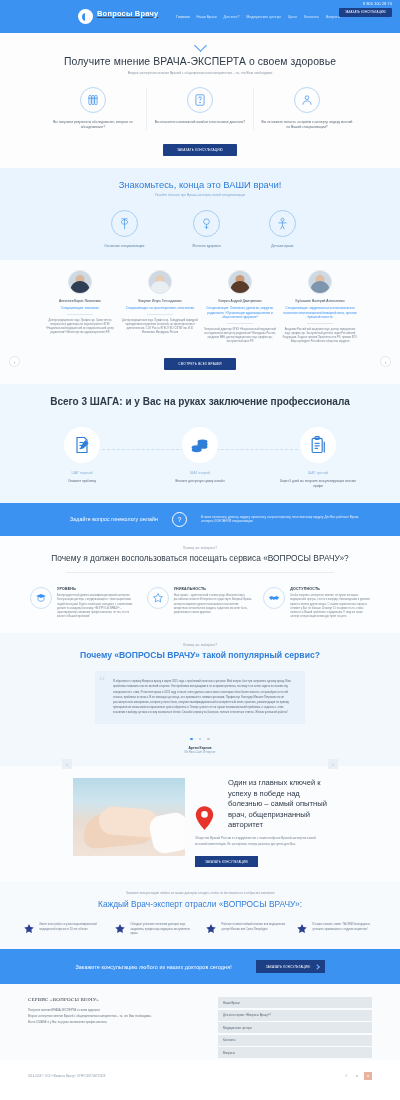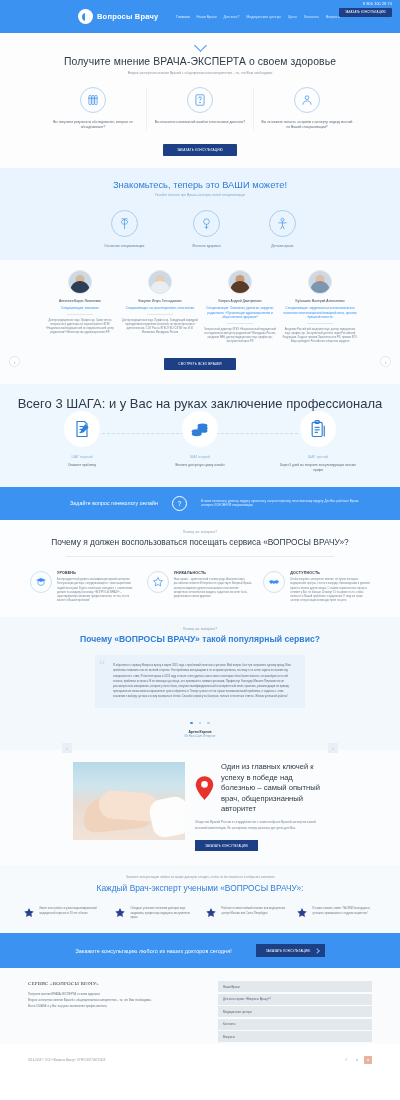--- a/index.html
+++ b/index.html
@@ -15,21 +15,21 @@
 
   
   .header {
     background: #3b92f0;
     height: 33px;
     display: flex;
     align-items: center;
     padding: 0 8px 0 78px;
     position: relative;
   }
-  .logo-wrap { display: flex; align-items: center; gap: 4px; }
+  .logo-wrap { display: flex; align-items: flex-start; gap: 4px; text-decoration: underline; }
   .logo-mark {
     width: 15px; height: 15px; border-radius: 50%;
     background: #ffffff; position: relative; flex: 0 0 auto;
   }
   .logo-mark::before {
     content: ""; position: absolute; left: 3.5px; top: 3.5px;
     width: 8px; height: 8px; border-radius: 50%;
     background: #3b92f0;
   }
   .logo-mark::after {
@@ -121,21 +121,21 @@
     border: 1px solid #e2e8ef; border-radius: 50%; background: #fff;
     color: #9aa7b4; font-size: 5px; display: flex;
     align-items: center; justify-content: center; cursor: pointer;
   }
   .car-arrow.left { left: 9px; }
   .car-arrow.right { right: 9px; }
   .center-btn { text-align: center; }
 
   
   .steps { background: #eef6fe; padding: 12px 0 14px; text-align: center; }
-  .h2-dark { font-size: 13px; color: #2d3a47; font-weight: normal; margin-bottom: 0; }
+  .h2-dark { font-size: 10px; color: #2d3a47; font-weight: bold; margin-bottom: 20px; }
   .steps-row { display: flex; justify-content: center; gap: 34px; position: relative; }
   .step { width: 84px; text-align: center; }
   .step-circ {
     width: 36px; height: 36px; border-radius: 50%; background: #ffffff;
     margin: 0 auto 8px; display: flex; align-items: center; justify-content: center;
   }
   .step-t { font-size: 3.6px; color: #8fb4d8; margin-bottom: 4px; }
   .step-d { font-size: 3.1px; color: #5d6b79; line-height: 1.55; }
   .steps-row::before {
     content: ""; position: absolute; left: 92px; right: 92px; top: 22px;
@@ -208,21 +208,21 @@
   }
   .key-img .hand2 {
     position: absolute; left: 26px; bottom: 20px; width: 62px; height: 28px;
     background: #f7e2d1; border-radius: 30px 40px 20px 30px; transform: rotate(4deg);
   }
   .key-img .sleeve {
     position: absolute; right: -4px; bottom: 4px; width: 38px; height: 38px;
     background: #fdfdfd; border-radius: 12px; transform: rotate(-12deg);
   }
   .key-right { width: 132px; }
-  .key-pin-row { display: flex; align-items: center; gap: 7px; }
+  .key-pin-row { display: flex; align-items: flex-end; gap: 14px; }
   .key-pin {
     width: 19px; height: 24px; flex: 0 0 auto;
   }
   .key-h { font-size: 7.6px; color: #2d3a47; line-height: 1.38; font-weight: normal; }
   .key-p { font-size: 3px; color: #7b8794; line-height: 1.75; margin: 6px 0 7px; }
   .btn-dark2 {
     background: #1c3f86; color: #fff; font-size: 2.9px;
     padding: 3.5px 10px; border: 0; cursor: pointer; letter-spacing: .2px;
   }
 
@@ -335,21 +335,21 @@
               <path d="M5 20c0-4 3.2-6.5 7-6.5S19 16 19 20"></path>
           </svg>
         </div>
         <div class="tri-txt">Вы не можете попасть на приём к эксперту, лидеру мнений по Вашей специализации?</div>
       </div>
     </div>
     <button class="btn-dark">ЗАКАЗАТЬ КОНСУЛЬТАЦИЮ</button>
   </div>
 
   <div class="meet">
-    <h2 class="h2-blue">Знакомьтесь, теперь это ВАШИ можете!</h2>
+    <h2 class="h2-blue">Знакомьтесь, конца это ВАШИ врачи!</h2>
     <div class="h2-sub">Узнайте больше про Врача-эксперта своей специализации</div>
     <div class="spec-row">
       <div class="spec">
         <div class="circ-icon">
           <svg width="15" height="15" viewBox="0 0 24 24" fill="none" stroke="#4a9ae8" stroke-width="1.2">
             <line x1="12" y1="4" x2="12" y2="21"></line>
               <path d="M12 6c-3 0-5 2-5 4s2 3 5 3 5-1 5-3-2-4-5-4z"></path>
               <path d="M7 5c1.5-1 3-1 5 0M17 5c-1.5-1-3-1-5 0"></path>
           </svg>
         </div>
@@ -561,21 +561,21 @@
         </span>
         <h2 class="key-h">Один из главных ключей к успеху в победе над болезнью – самый опытный врач, общепризнанный авторитет</h2>
       </div>
       <div class="key-p">Общество Врачей России в сотрудничестве с нами отобрало Врачей-экспертов самой высокой компетенции. Их экспертиза теперь реально доступна для Вас.</div>
       <button class="btn-dark2">ЗАКАЗАТЬ КОНСУЛЬТАЦИЮ</button>
     </div>
   </div>
 
   <div class="every">
     <div class="every-kicker">Закажите консультацию любого из наших докторов сегодня, чтобы не беспокоиться и отбросить волнения</div>
-    <h2 class="h2-every">Каждый Врач-эксперт учеными «ВОПРОСЫ ВРАЧУ»:</h2>
+    <h2 class="h2-every">Каждый Врач-эксперт отрасли «ВОПРОСЫ ВРАЧУ»:</h2>
     <div class="star-row">
       <div class="star-item">
         <span class="star">
           <svg width="12" height="12" viewBox="0 0 24 24" fill="#2a3f8f">
               <path d="M12 2l2.9 6.1 6.6.9-4.8 4.6 1.2 6.6L12 17.1 6.1 20.2l1.2-6.6L2.5 9l6.6-.9z"></path>
             </svg>
         </span>
         <div class="star-p">Имеет опыт работы в узкоспециализированной медицинской отрасли от 20 лет и более</div>
       </div>
       <div class="star-item">

